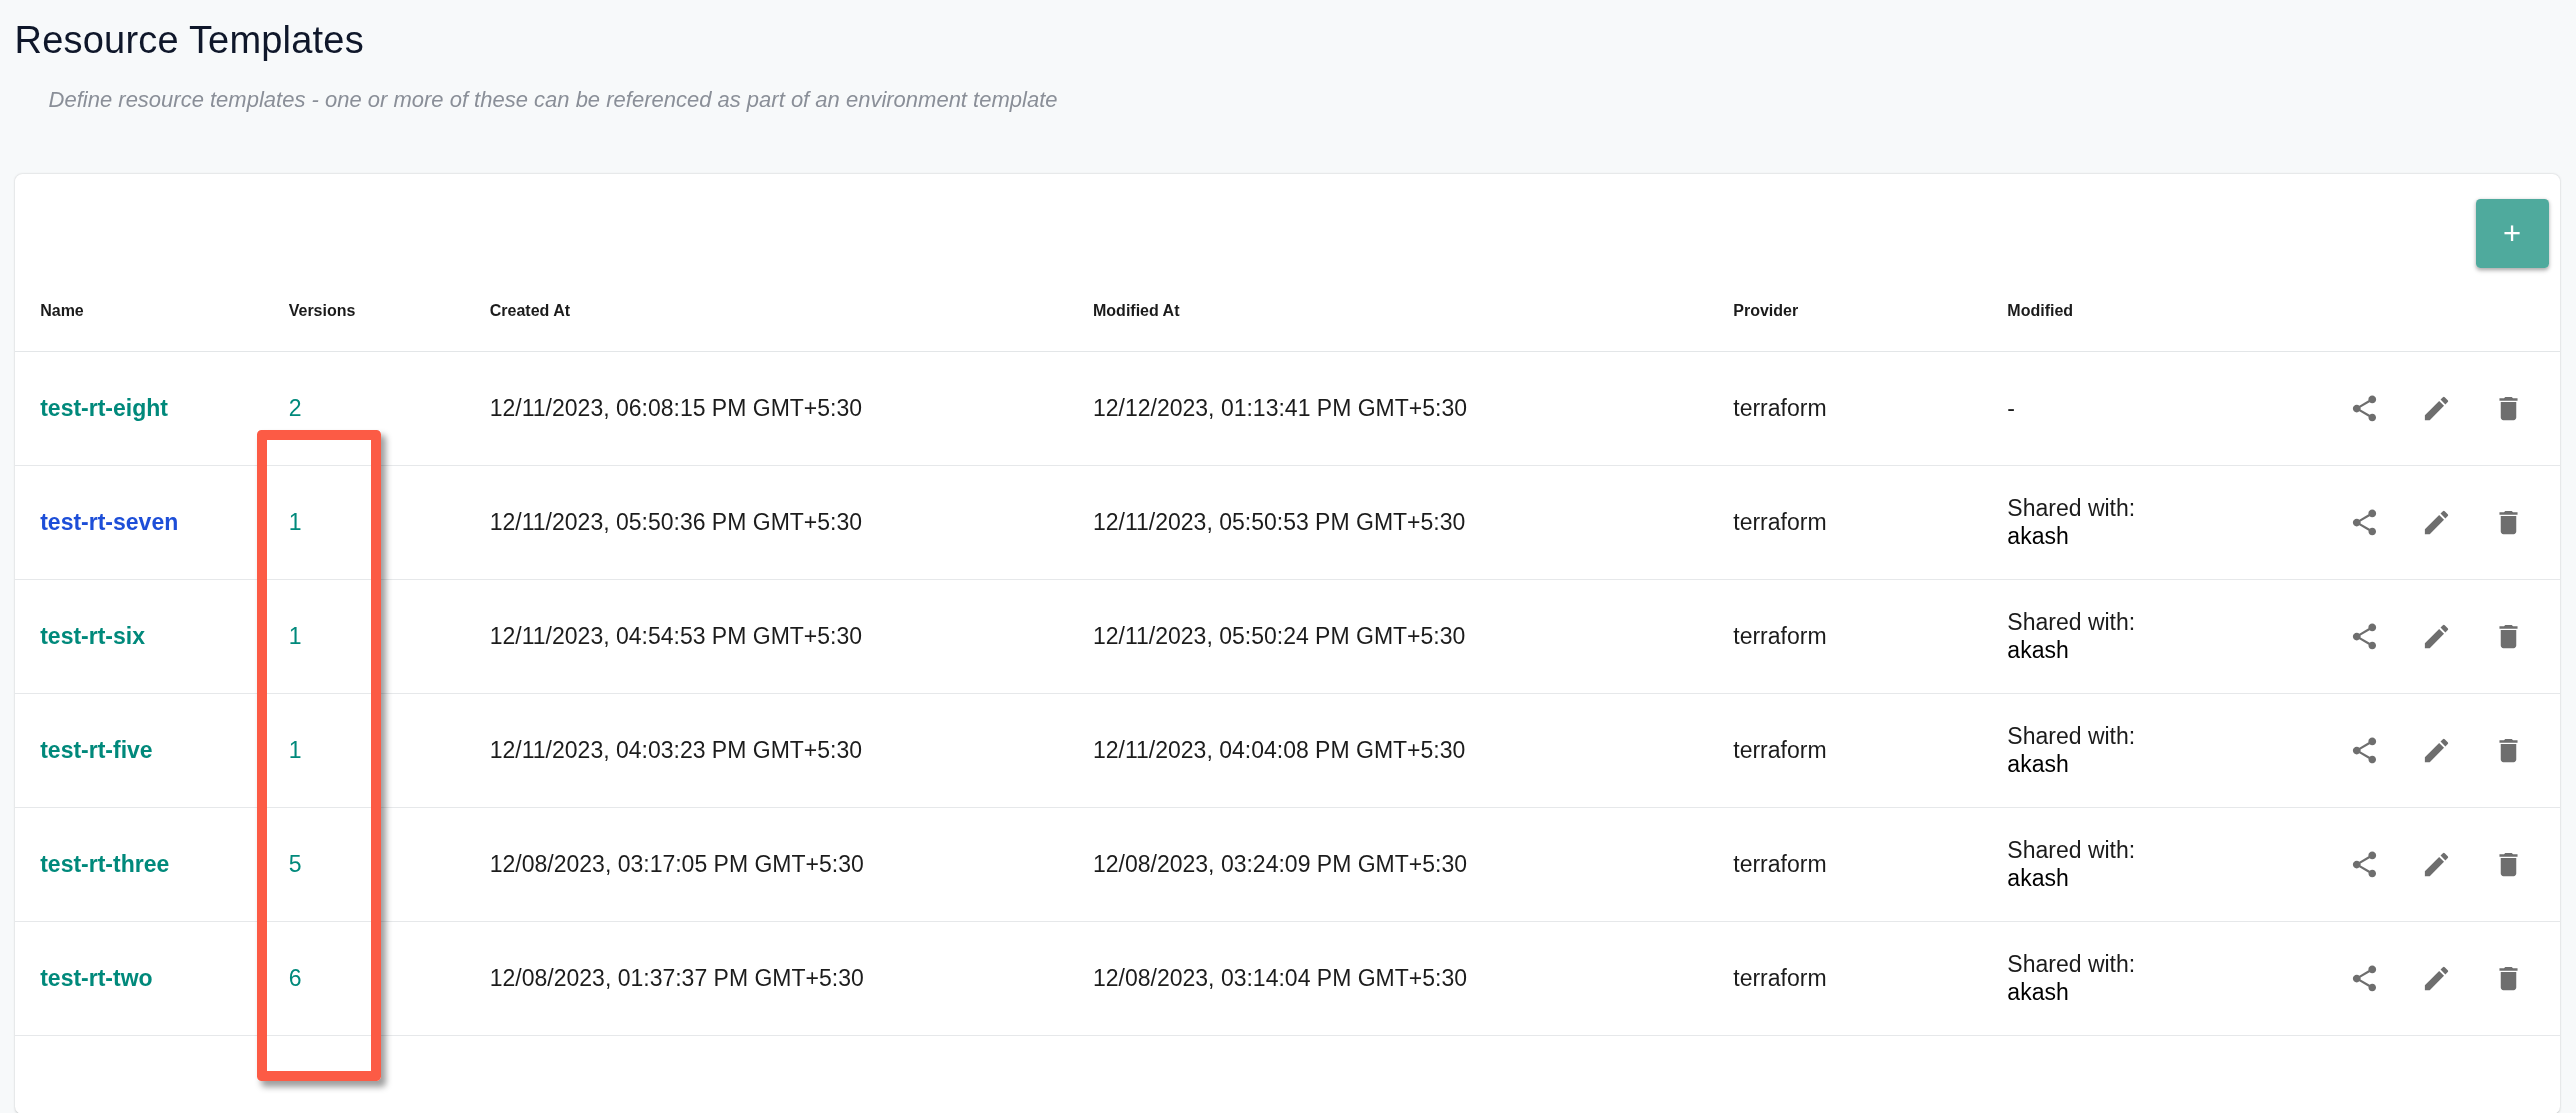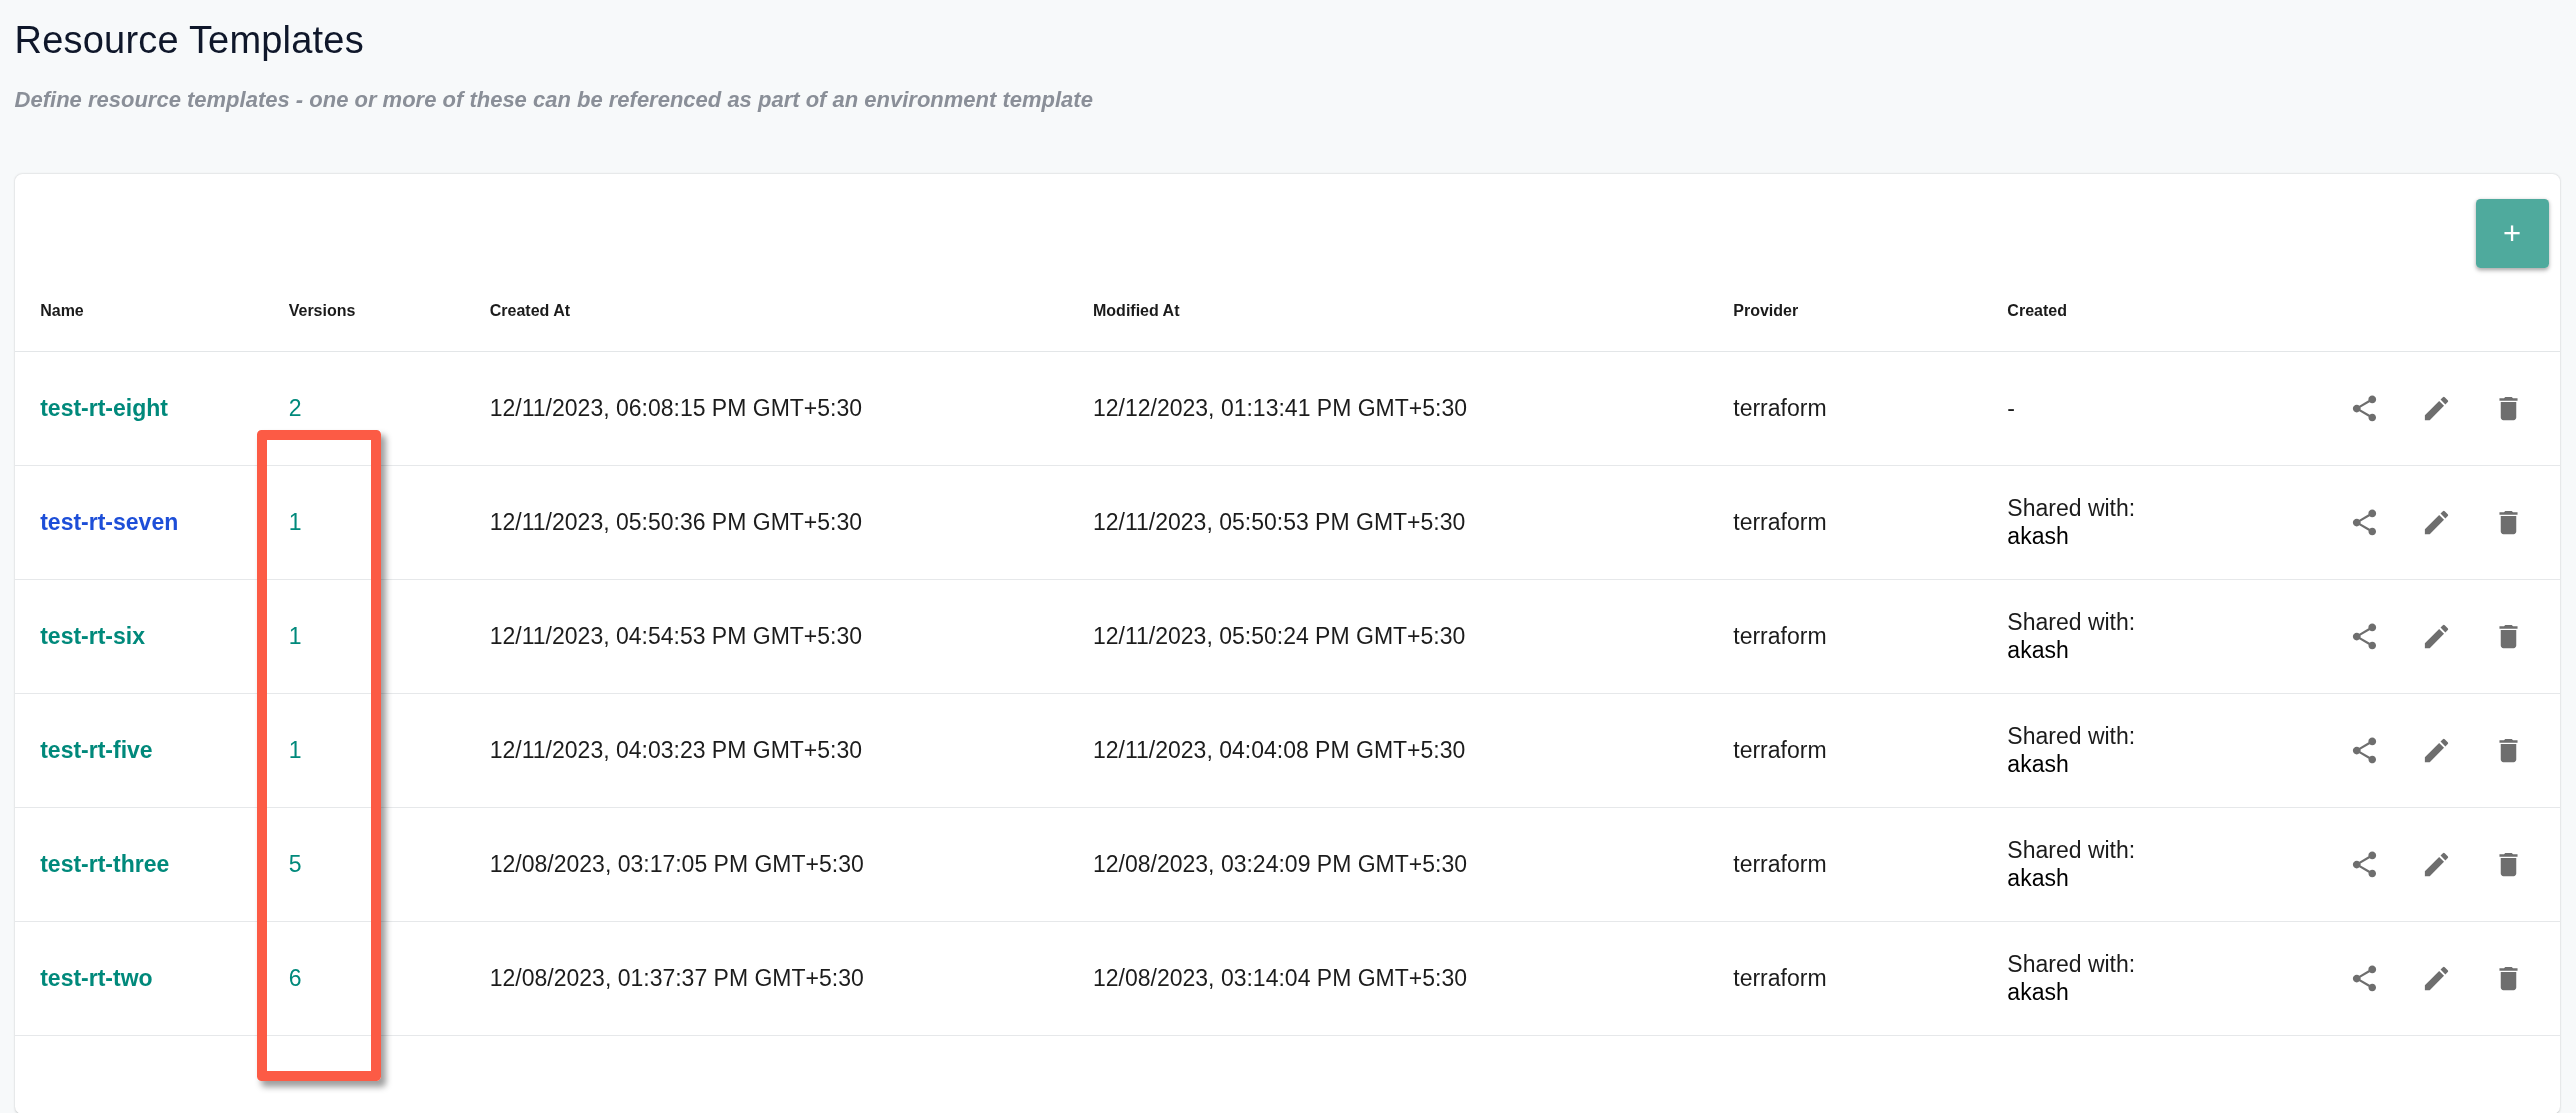--- a/index.html
+++ b/index.html
@@ -28,21 +28,22 @@
     font-weight: 400;
     color: #f59b14;
     letter-spacing: 0.2px;
     line-height: 1.1;
   }
   .page-subtitle {
     margin-top: 25.6px;
     font-size: 22px;
     font-style: italic;
     color: #8a8f98;
-    font-weight: 700;
+    font-weight: 400;
+    margin-left: 34px;
   }
 
   
   .card {
     position: absolute;
     left: 14.6px;
     top: 174px;
     width: 2545px;
     height: 940px;
     background: #ffffff;
@@ -196,21 +197,21 @@
     </div>
 
     <table class="rt-table">
       <thead>
         <tr>
           <th class="col-name">Name</th>
           <th class="col-versions">Versions</th>
           <th class="col-created">Created At</th>
           <th class="col-modified">Modified At</th>
           <th class="col-provider">Provider</th>
-          <th class="col-sharing">Created</th>
+          <th class="col-sharing">Modified</th>
           <th class="col-actions"></th>
         </tr>
       </thead>
       <tbody id="table-body">
           <tr>
             <td class="col-name"><a class="link" style="color: rgb(0, 137, 123);">test-rt-eight</a></td>
             <td class="col-versions"><a class="link-version" style="color: rgb(0, 137, 123);">2</a></td>
             <td class="col-created"><span class="date-cell">12/11/2023, 06:08:15 PM GMT+5:30</span></td>
             <td class="col-modified"><span class="date-cell">12/12/2023, 01:13:41 PM GMT+5:30</span></td>
             <td class="col-provider"><span class="provider-cell">terraform</span></td>

